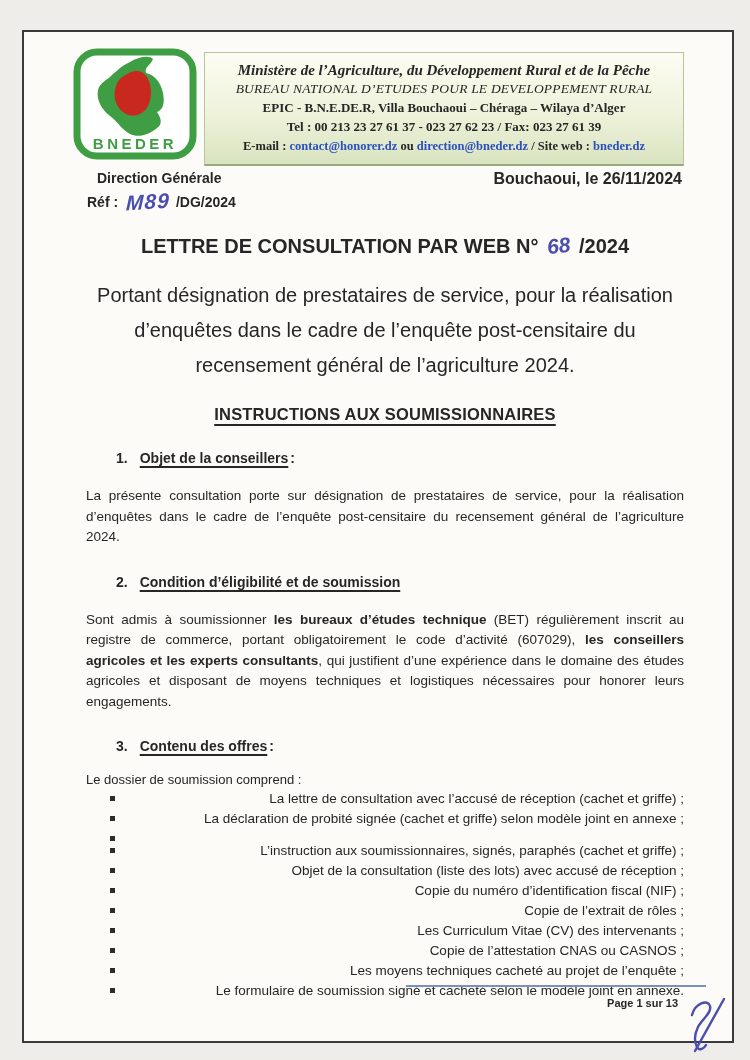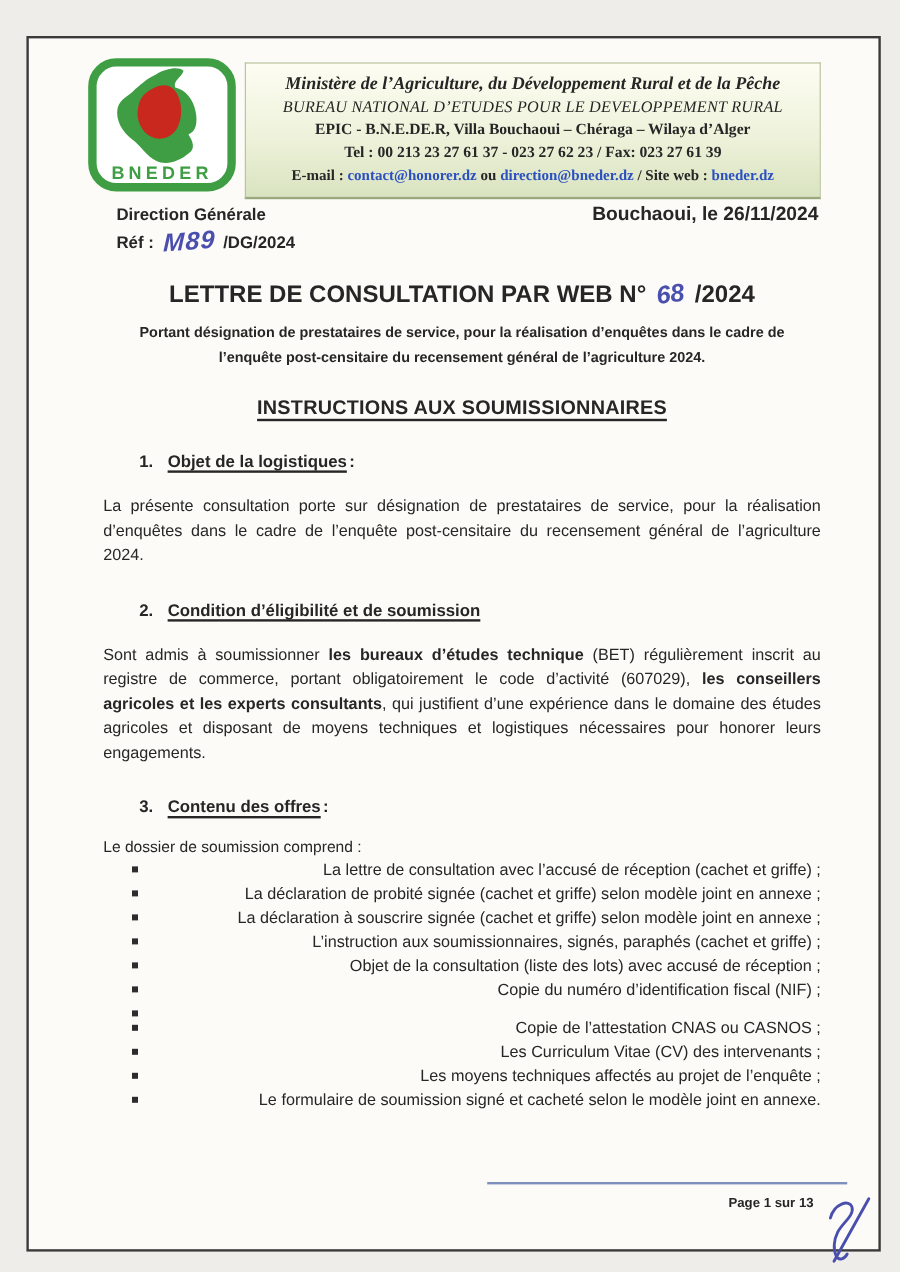--- a/index.html
+++ b/index.html
@@ -34,35 +34,35 @@
   .org-line1{font-size:15px;font-weight:bold;font-style:italic;line-height:1.35;}
   .org-line2{font-size:13.5px;font-style:italic;line-height:1.4;letter-spacing:.2px;}
   .org-line3{font-size:13px;font-weight:bold;line-height:1.45;}
   .org-line4{font-size:13px;font-weight:bold;line-height:1.45;}
   .org-line5{font-size:12.5px;font-weight:bold;line-height:1.5;}
   .link-blue{color:#2b50c0;}
   
   .meta-row{display:flex;justify-content:space-between;margin-top:4px;margin-left:11px;}
   .direction{font-size:14px;font-weight:bold;}
   .date-line{font-size:16px;font-weight:bold;margin-right:2px;padding-left:32px;}
-  .ref-row{font-size:14px;font-weight:bold;margin-left:11px;margin-top:2px;display:flex;align-items:center;}
+  .ref-row{font-size:14px;font-weight:bold;margin-left:1px;margin-top:2px;display:flex;align-items:center;}
   .handwritten{
     color:#4a4fae;
     font-style:italic;
     transform:rotate(-4deg) skewX(-6deg);
     display:inline-block;
   }
   .ref-hand{font-size:21px;margin:0 6px 0 8px;letter-spacing:1px;}
   
   .title-block{margin-top:14px;text-align:center;}
   .title-line1{font-size:20px;font-weight:bold;line-height:1.7;}
   .title-num{font-size:21px;font-weight:bold;color:#4a4fae;display:inline-block;transform:rotate(-7deg);padding:0 3px;}
   .title-line2{
-    font-size:12px;font-weight:bold;line-height:1.75;
-    max-width:586px;margin:4px auto;
+    font-size:20px;font-weight:normal;line-height:1.75;
+    max-width:586px;margin:15px auto;
   }
   .subtitle{
     margin-top:22px;text-align:center;
     font-size:16.5px;font-weight:bold;letter-spacing:.2px;
     text-decoration:underline;
     text-decoration-thickness:2px;
     text-underline-offset:4px;
   }
   
   .sec-heading{
@@ -139,21 +139,21 @@
 
   <div class="title-block">
     <div class="title-line1"><span>LETTRE DE CONSULTATION PAR WEB N° </span><span class="title-num handwritten">68</span><span> /2024</span></div>
     <div class="title-line2">Portant désignation de prestataires de service, pour la réalisation d’enquêtes dans le cadre de l’enquête post-censitaire du recensement général de l’agriculture 2024.</div>
   </div>
 
   <div class="subtitle">INSTRUCTIONS AUX SOUMISSIONNAIRES</div>
 
   <div class="sec-heading">
     <span class="sec-num">1.</span>
-    <span class="sec-title">Objet de la logistiques</span>
+    <span class="sec-title">Objet de la conseillers</span>
     <span class="sec-suffix"> :</span>
   </div>
   <p class="para">La présente consultation porte sur désignation de prestataires de service, pour la réalisation d’enquêtes dans le cadre de l’enquête post-censitaire du recensement général de l’agriculture 2024.</p>
 
   <div class="sec-heading">
     <span class="sec-num">2.</span>
     <span class="sec-title">Condition d’éligibilité et de soumission</span>
     <span class="sec-suffix"></span>
   </div>
   <p class="para"><span>Sont admis à soumissionner </span><b>les bureaux d’études technique</b><span> (BET) régulièrement inscrit au registre de commerce, portant obligatoirement le code d’activité (607029), </span><b>les conseillers agricoles et les experts consultants</b><span>, qui justifient d’une expérience dans le domaine des études agricoles et disposant de moyens techniques et logistiques nécessaires pour honorer leurs engagements.</span></p>
@@ -169,48 +169,48 @@
     <li>
         <span class="bullet-marker"></span>
         <span>La lettre de consultation avec l’accusé de réception (cachet et griffe) ;</span>
       </li>
     <li>
         <span class="bullet-marker"></span>
         <span>La déclaration de probité signée (cachet et griffe) selon modèle joint en annexe ;</span>
       </li>
     <li>
         <span class="bullet-marker"></span>
-        <span>La déclaration à souscrire signée (cachet et griffe) selon modèle joint en annexe ;</span>
       </li>
     <li>
         <span class="bullet-marker"></span>
         <span>L’instruction aux soumissionnaires, signés, paraphés (cachet et griffe) ;</span>
       </li>
     <li>
         <span class="bullet-marker"></span>
         <span>Objet de la consultation (liste des lots) avec accusé de réception ;</span>
       </li>
     <li>
         <span class="bullet-marker"></span>
         <span>Copie du numéro d’identification fiscal (NIF) ;</span>
       </li>
     <li>
         <span class="bullet-marker"></span>
+        <span>Copie de l’extrait de rôles ;</span>
+      </li>
+    <li>
+        <span class="bullet-marker"></span>
+        <span>Les Curriculum Vitae (CV) des intervenants ;</span>
       </li>
     <li>
         <span class="bullet-marker"></span>
         <span>Copie de l’attestation CNAS ou CASNOS ;</span>
       </li>
     <li>
         <span class="bullet-marker"></span>
-        <span>Les Curriculum Vitae (CV) des intervenants ;</span>
-      </li>
-    <li>
-        <span class="bullet-marker"></span>
-        <span>Les moyens techniques affectés au projet de l’enquête ;</span>
+        <span>Les moyens techniques cacheté au projet de l’enquête ;</span>
       </li>
     <li>
         <span class="bullet-marker"></span>
         <span>Le formulaire de soumission signé et cacheté selon le modèle joint en annexe.</span>
       </li>
   </ul>
 
   <div class="footer-rule"></div>
   <div class="page-number">Page 1 sur 13</div>
   <svg class="paraph" width="50" height="62" viewBox="0 0 50 62" aria-hidden="true">

